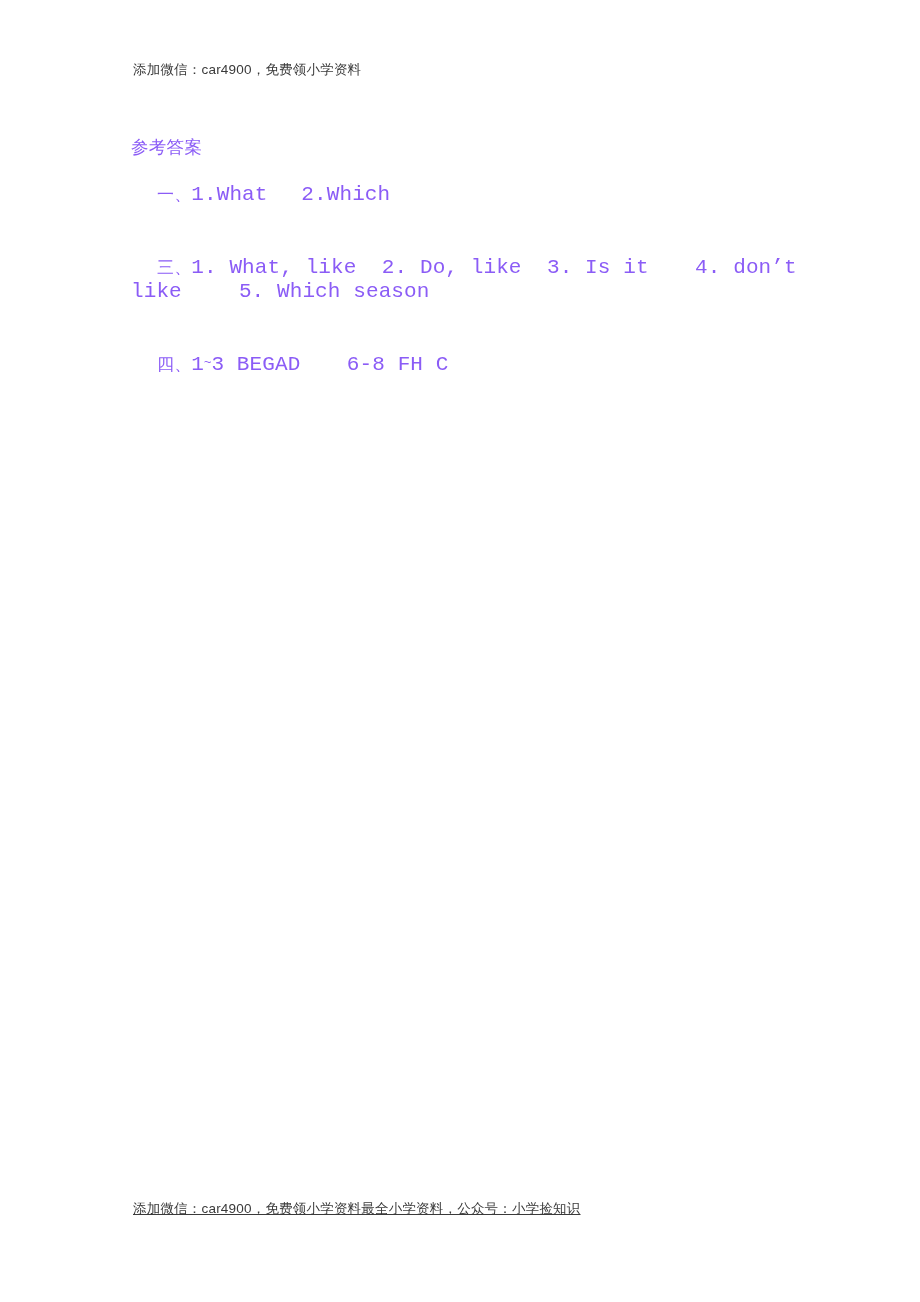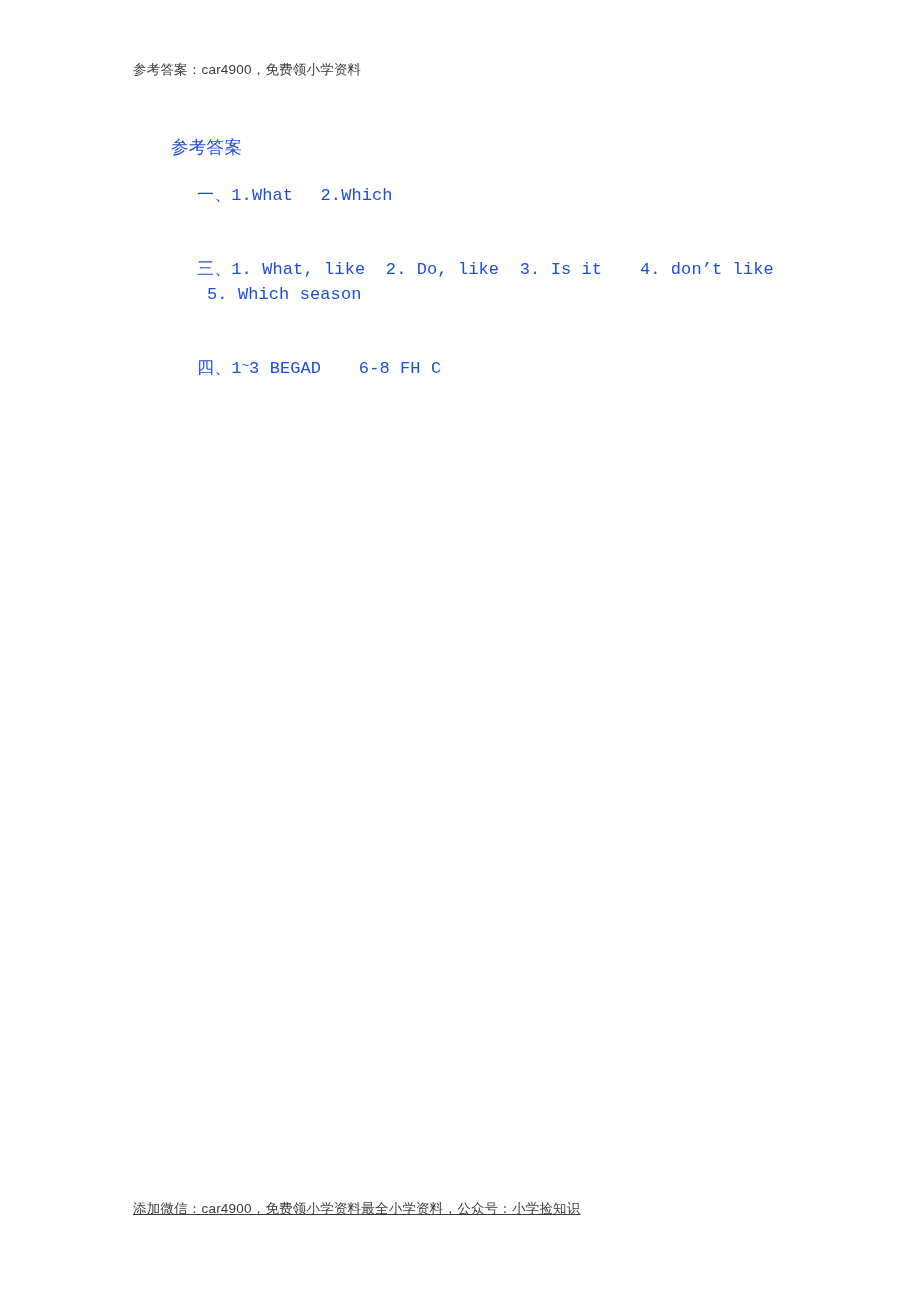--- a/index.html
+++ b/index.html
@@ -34,33 +34,32 @@
   .body-block {
     position: absolute;
     left: 131px;
     top: 135px;
     width: 670px;
   }
   .ans-line {
     font-family: "Liberation Serif", "DejaVu Serif", serif;
     font-size: 17px;
     line-height: 24.2px;
-    color: #1d4ed8;
+    color: #8b5cf6;
     white-space: pre-wrap;
     letter-spacing: 0.1px;
-    margin-left: 40px;
   }
   .ans-title {
     font-size: 17.5px;
     line-height: 24.2px;
     letter-spacing: 0.3px;
   }
   .mono {
     font-family: "Liberation Mono", "DejaVu Sans Mono", monospace;
-    font-size: 17px;
+    font-size: 21px;
     letter-spacing: 0.1px;
   }
   .cn-label {
     font-family: "Liberation Serif", "DejaVu Serif", serif;
     font-size: 17px;
   }
   .tilde {
     display: inline-block;
     vertical-align: 0.32em;
     font-size: 13px;
@@ -80,21 +79,21 @@
     white-space: nowrap;
     letter-spacing: 0.2px;
     text-decoration: underline;
   }
 </style>
 </head>
 <body>
 
 <div class="page">
 
-  <div class="doc-header">参考答案：car4900，免费领小学资料</div>
+  <div class="doc-header">添加微信：car4900，免费领小学资料</div>
 
   <div class="body-block">
 
     <div class="ans-line ans-title">参考答案</div>
 
     <div class="ans-line">
       <span class="cn-label">一、</span><span class="mono">1.What  2.Which</span>
     </div>
 
 

